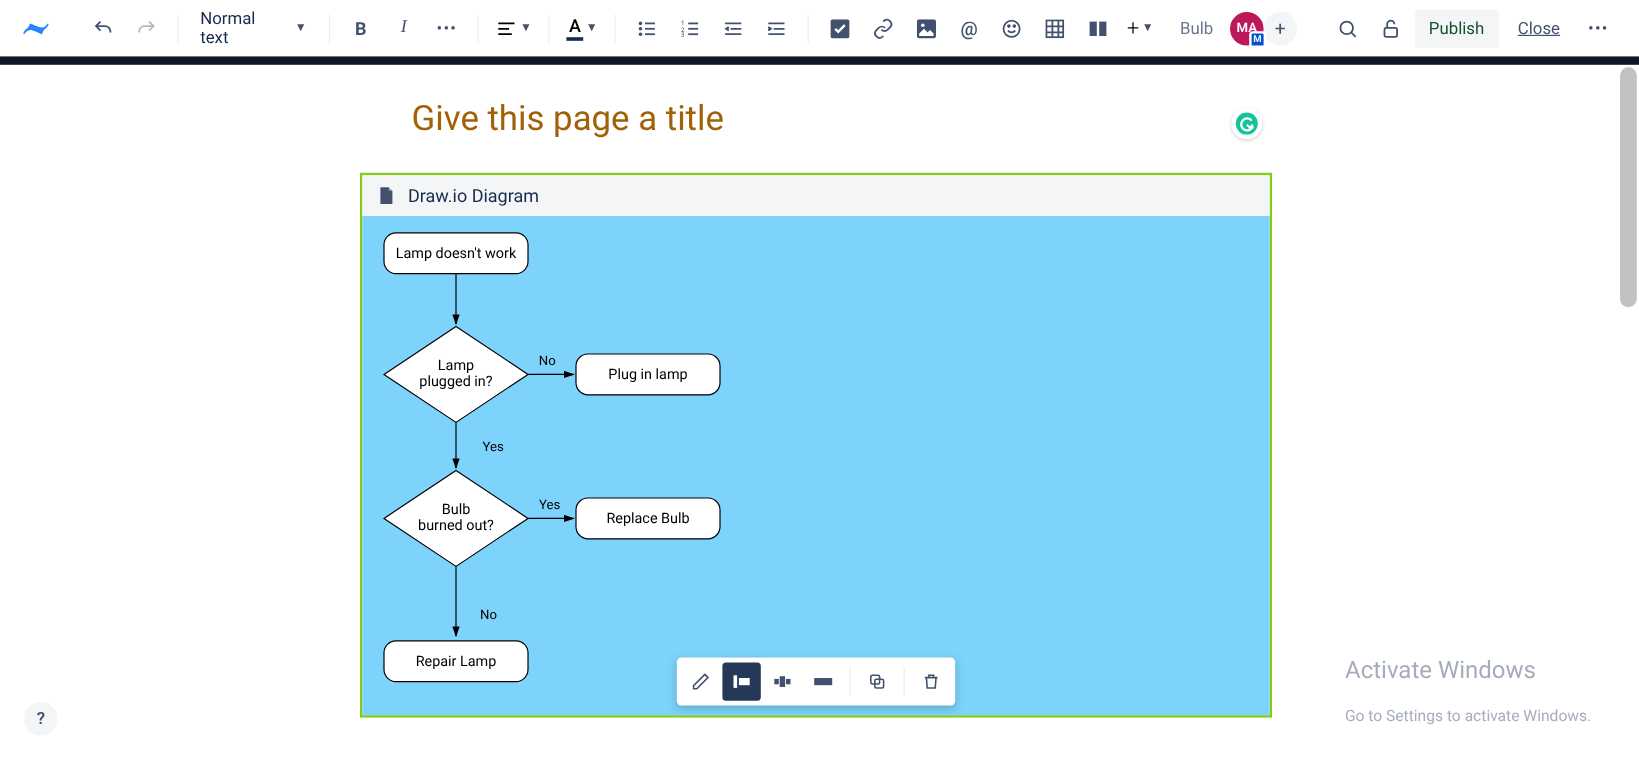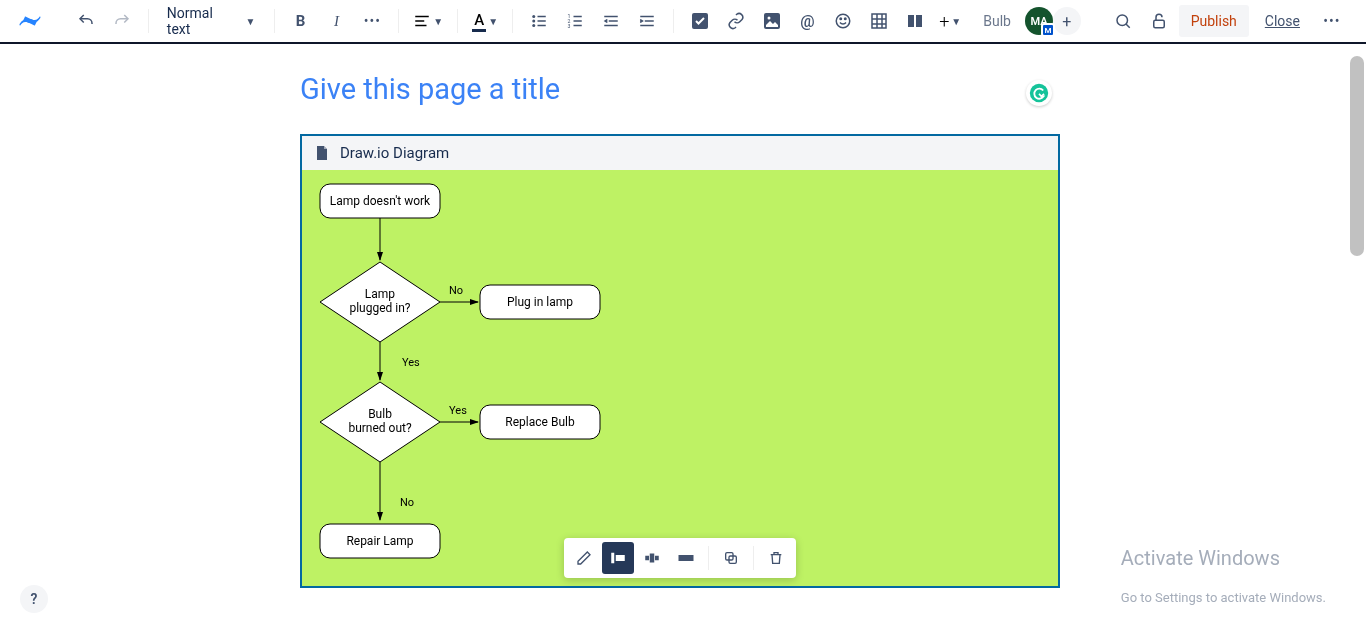--- a/index.html
+++ b/index.html
@@ -1,39 +1,39 @@
 <!DOCTYPE html>
 <html><head>
 <meta charset="utf-8">
 <style>
 * { margin:0; padding:0; box-sizing:border-box; font-family:-apple-system,BlinkMacSystemFont,"Segoe UI",Roboto,sans-serif; }
 body { width:1366px; height:633px; background:#fff; overflow:hidden; position:relative; }
 
-.toolbar { height:44px; border-bottom:2px solid #0f172a; display:flex; align-items:center; padding:0 18px; gap:4px; }
+.toolbar { height:54px; border-bottom:7px solid #0f172a; display:flex; align-items:center; padding:0 18px; gap:4px;justify-content:center; }
 .logo { width:24px; height:24px; margin-right:24px; }
 .tb-btn { width:32px; height:32px; display:flex; align-items:center; justify-content:center; border-radius:3px; cursor:pointer; color:#42526e; }
 .tb-sep { width:1px; height:24px; background:#eee; margin:0 6px; }
 .text-style { display:flex; align-items:center; gap:6px; padding:0 8px; height:32px; cursor:pointer; font-size:14px; color:#172b4d; }
 .chev { font-size:10px; color:#42526e; }
 .dropdown-btn { display:flex; align-items:center; gap:2px; padding:0 4px; height:32px; cursor:pointer; }
 .saved { font-size:14px; color:#6b778c; margin:0 10px; }
-.avatar { width:28px; height:28px; border-radius:50%; background:#14532d; color:#fff; font-size:11px; font-weight:600; display:flex; align-items:center; justify-content:center; position:relative; }
+.avatar { width:28px; height:28px; border-radius:50%; background:#be185d; color:#fff; font-size:11px; font-weight:600; display:flex; align-items:center; justify-content:center; position:relative; }
 .avatar-badge { position:absolute; bottom:-2px; right:-2px; width:14px; height:14px; background:#0052cc; border:2px solid #fff; border-radius:3px; font-size:8px; display:flex; align-items:center; justify-content:center; color:#fff; }
 .invite-btn { width:28px; height:28px; border-radius:50%; background:#f4f5f7; display:flex; align-items:center; justify-content:center; cursor:pointer; font-size:16px; color:#42526e; margin-left:-4px; }
 .spacer { flex:1; }
-.publish-btn { height:32px; padding:0 12px; background:#f4f5f7; color:#c2410c; border-radius:3px; font-size:14px; display:flex; align-items:center; cursor:not-allowed; }
+.publish-btn { height:32px; padding:0 12px; background:#f4f5f7; color:#14532d; border-radius:3px; font-size:14px; display:flex; align-items:center; cursor:not-allowed; }
 .close-btn { height:32px; padding:0 12px; font-size:14px; color:#42526e; display:flex; align-items:center; cursor:pointer;text-decoration:underline; }
 
 .editor { padding:28px 0 0 300px; position:relative; }
-.title-input { font-size:29px; color:#3b82f6; font-weight:400; margin-bottom:28px; width:760px; }
+.title-input { font-size:29px; color:#a16207; font-weight:400; margin-bottom:28px; width:760px;margin-left:43px; }
 .grammarly { position:absolute; right:314px; top:36px; width:26px; height:26px; border-radius:50%; background:#fff; box-shadow:0 1px 3px rgba(0,0,0,0.2); display:flex; align-items:center; justify-content:center; }
 
-.macro { width:760px; border:2px solid #0369a1; background:#fff; }
+.macro { width:760px; border:2px solid #84cc16; background:#fff; }
 .macro-header { background:#f4f5f7; padding:8px 12px; display:flex; align-items:center; gap:10px; font-size:15px; color:#172b4d; }
-.macro-body { background:#bef264; padding:8px; min-height:410px; position:relative; }
+.macro-body { background:#7dd3fc; padding:8px; min-height:410px; position:relative; }
 
 .floating-toolbar { position:absolute; bottom:8px; left:50%; transform:translateX(-50%); background:#fff; border-radius:4px; box-shadow:0 2px 8px rgba(0,0,0,0.2); display:flex; padding:4px; gap:2px; }
 .ft-btn { width:32px; height:32px; display:flex; align-items:center; justify-content:center; border-radius:3px; cursor:pointer; color:#42526e; }
 .ft-btn.active { background:#253858; color:#fff; }
 .ft-sep { width:1px; background:#eee; margin:4px 4px; }
 
 .help-btn { position:fixed; bottom:20px; left:20px; width:28px; height:28px; border-radius:50%; background:#f4f5f7; display:flex; align-items:center; justify-content:center; cursor:pointer; color:#42526e; font-size:14px; font-weight:600; }
 
 .watermark { position:fixed; right:40px; bottom:28px; color:#a5adba; }
 .watermark .wm-title { font-size:20px; }

